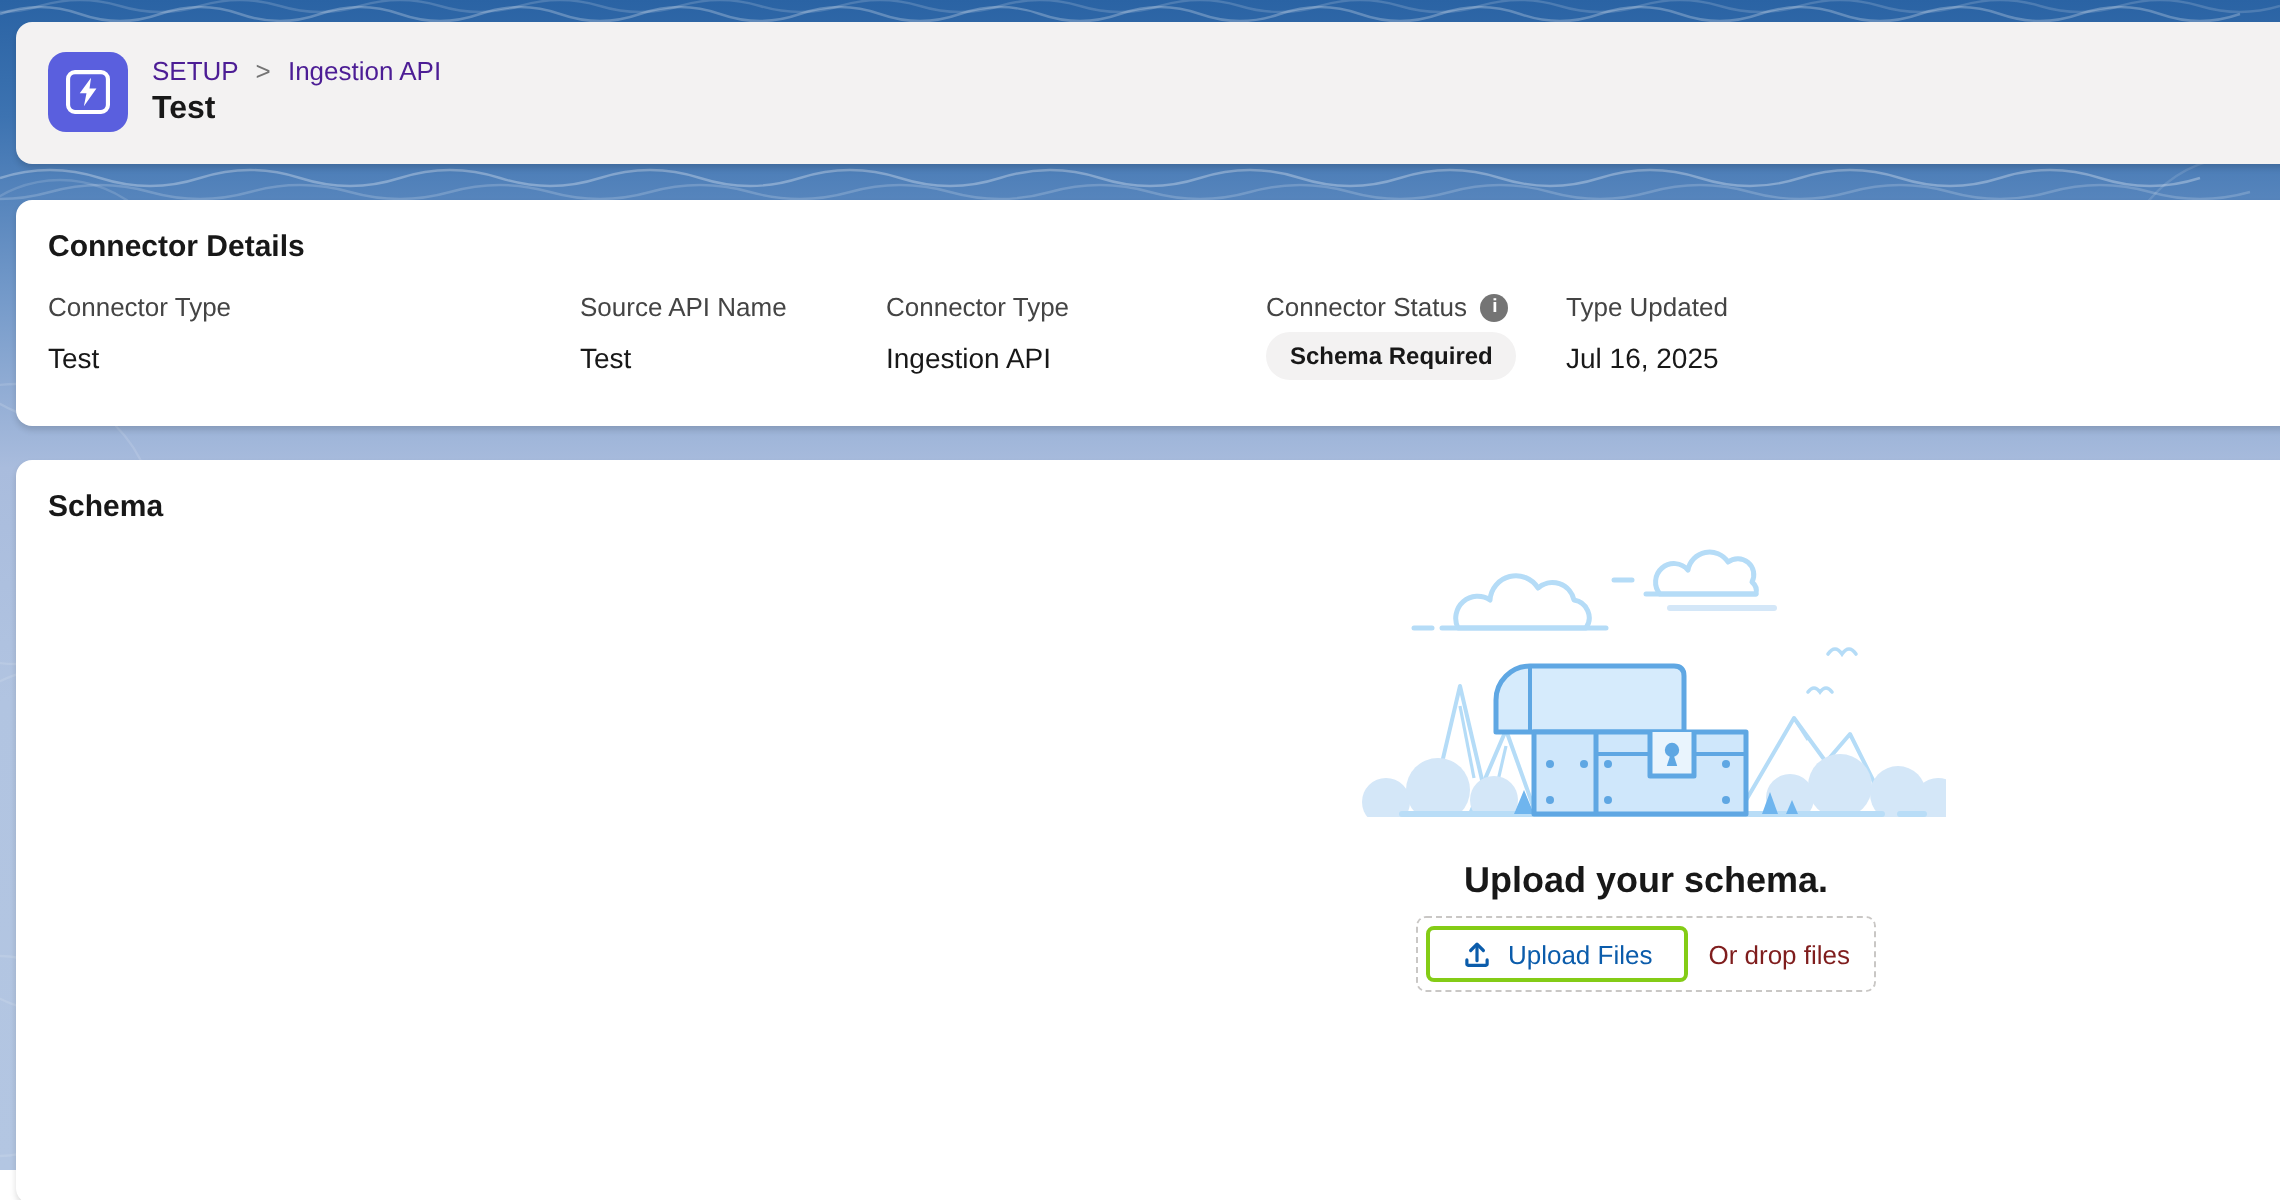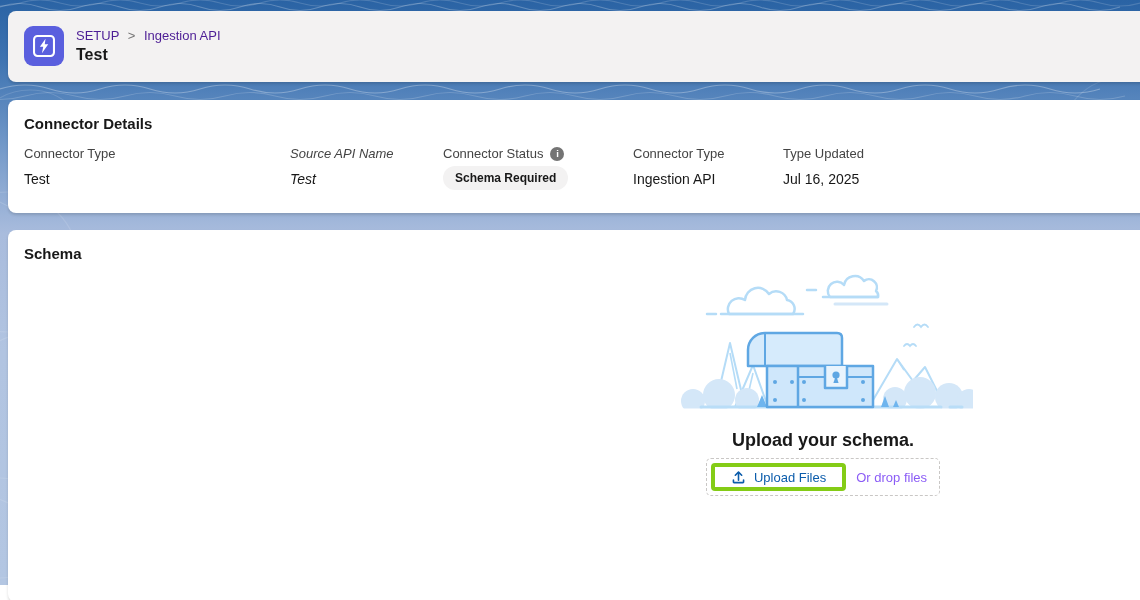--- a/index.html
+++ b/index.html
@@ -28,21 +28,21 @@
   .breadcrumb { font-size: 13px; line-height: 15px; }
   .breadcrumb a { color: #4c1d95; text-decoration: none; cursor: pointer; }
   .breadcrumb .sep { color: #747474; margin: 0 5px; }
   .page-title { font-size: 16px; font-weight: 700; color: #181818; margin-top: 3px; }
   
   .details-card { top: 100px; height: 113px; }
   .card h2 { font-size: 15px; font-weight: 700; color: #181818; padding: 15px 16px 0 16px; }
   .fields { display: flex; padding: 0 16px; margin-top: 14px; }
   .field { flex: none; }
   .field:nth-child(1) { width: 266px; }
-  .field:nth-child(2) { width: 153px; font-style: italic; }
+  .field:nth-child(2) { width: 153px; }
   .field:nth-child(3) { width: 190px; }
   .field:nth-child(4) { width: 150px; }
   .field .label { font-size: 13px; color: #444444; display: flex; align-items: center; }
   .field .value { font-size: 14px; color: #181818; margin-top: 10px; }
   .info-icon {
     display: inline-block; width: 14px; height: 14px; border-radius: 50%;
     background: #747474; color: #ffffff; font-size: 9.5px; font-weight: 700;
     line-height: 14px; text-align: center; margin-left: 7px; cursor: pointer;
   }
   .status-badge {
@@ -55,25 +55,25 @@
   .empty-state { width: 100%; display: flex; flex-direction: column; align-items: center; }
   .illustration { margin-top: 5px; }
   .empty-title { font-size: 18px; font-weight: 700; color: #181818; margin-top: 13px; }
   .empty-desc { font-size: 12.5px; color: #3e3e3c; margin-top: 19px; }
   .drop-zone {
     margin-top: 7px; display: inline-flex; align-items: center; gap: 10px;
     border: 1px dashed #c9c7c5; border-radius: 5px; padding: 4px;
   }
   .upload-btn {
     display: inline-flex; align-items: center; gap: 8px;
-    background: #ffffff; border: 4px solid #84cc16; border-radius: 4px;
+    background: #ffffff; border: 2px solid #84cc16; border-radius: 4px;
     padding: 5px 16px; height: 28px; cursor: pointer;
     font-family: inherit; font-size: 13px; color: #0b5cab;
   }
-  .or-drop { font-size: 13px; color: #8b5cf6; padding-right: 8px; }
+  .or-drop { font-size: 13px; color: #7f1d1d; padding-right: 8px; }
 </style>
 </head>
 <body>
 
 <svg class="bg" width="1140" height="585" viewBox="0 0 1140 585">
   <defs>
     <linearGradient id="bgGrad" x1="0" y1="0" x2="0" y2="1">
       <stop offset="0" stop-color="#2a63a4"></stop>
       <stop offset="0.10" stop-color="#3d73b1"></stop>
       <stop offset="0.25" stop-color="#7399c9"></stop>
@@ -120,29 +120,29 @@
   <div class="fields">
     <div class="field">
       <div class="label">Connector Type</div>
       <div class="value">Test</div>
     </div>
     <div class="field">
       <div class="label">Source API Name</div>
       <div class="value">Test</div>
     </div>
     <div class="field">
+      <div class="label">Connector Type</div>
+      <div class="value">Ingestion API</div>
+    </div>
+    <div class="field">
       <div class="label">
         <span>Connector Status</span>
         <span class="info-icon">i</span>
       </div>
       <span class="status-badge">Schema Required</span>
-    </div>
-    <div class="field">
-      <div class="label">Connector Type</div>
-      <div class="value">Ingestion API</div>
     </div>
     <div class="field">
       <div class="label">Type Updated</div>
       <div class="value">Jul 16, 2025</div>
     </div>
   </div>
 </section>
 
 <section class="card schema-card">
   <h2>Schema</h2>

